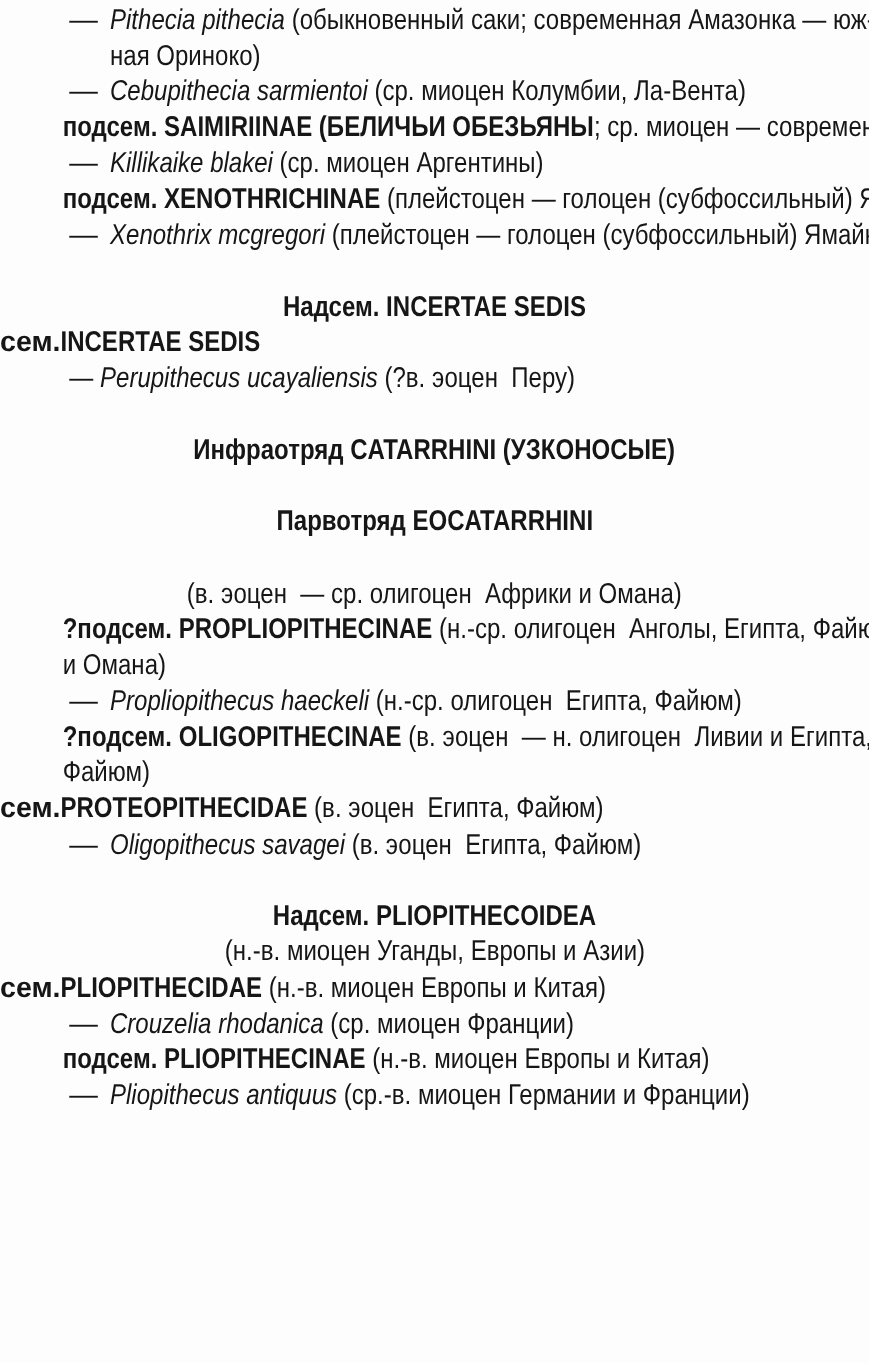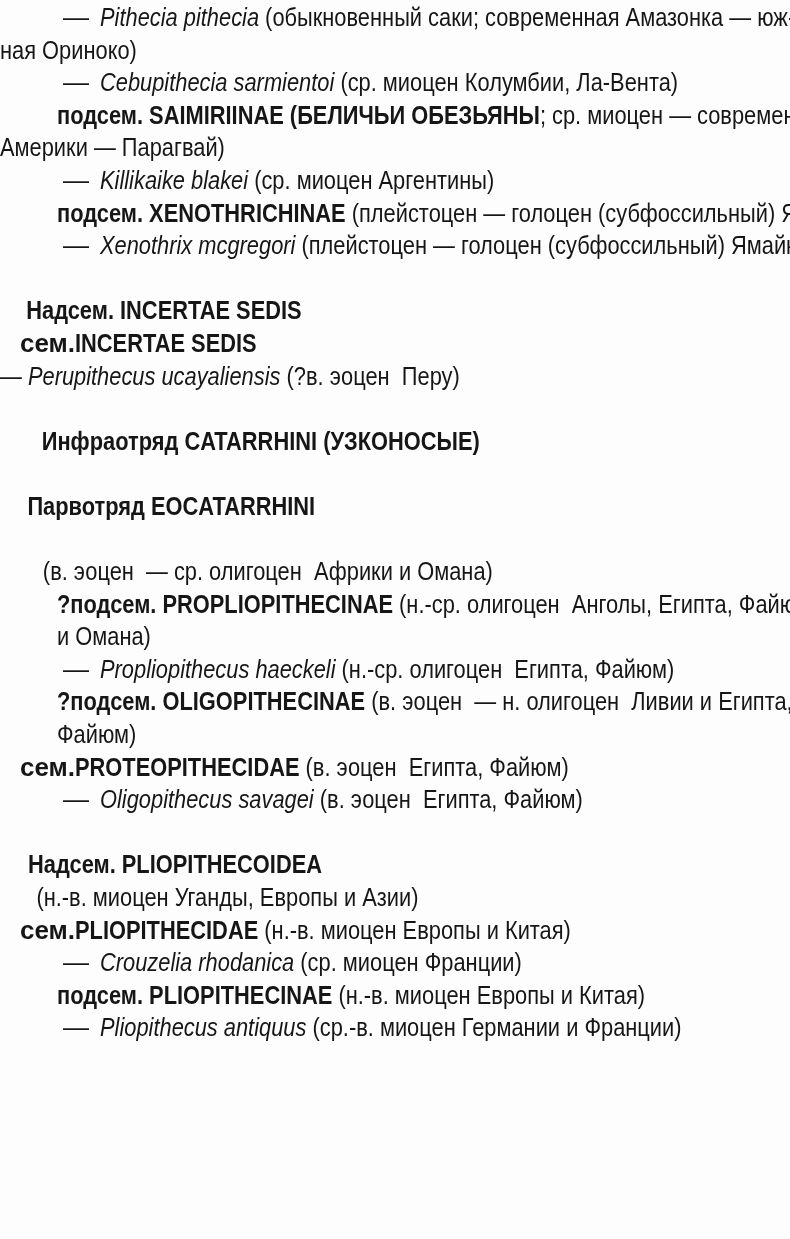--- a/index.html
+++ b/index.html
@@ -10,42 +10,41 @@
     background:#fdfdfd;
     color:#161616;
     font-family:"Liberation Sans","DejaVu Sans",sans-serif;
     font-size:26px;
     overflow:hidden;
   }
   #doc{padding-top:1px;}
   .line{height:32.6px;line-height:32.6px;white-space:nowrap;}
   
   .sq{display:inline-block;transform:scaleX(0.84);transform-origin:0 50%;}
-  .center{}
+  .center{text-align:center;}
   .center .sq{transform-origin:50% 50%;}
   .hb{font-weight:700;}
   .sp{padding-left:63px;}
-  .spx{}
-  .spc{}
+  .spx{padding-left:63px;}
+  .spc{padding-left:100px;}
   .sf,.sfc{padding-left:57px;}
   .dash{display:inline-block;width:37px;}
-  .famlabel{display:inline-block;width:55px;font-weight:700;margin-left:20px;}
+  .famlabel{display:inline-block;width:55px;font-weight:700;}
   .b{font-weight:700;}
   .it{font-style:italic;}
 </style>
 </head>
 <body>
 
 <div class="page">
   <div id="doc">
       <div class="line sp"><span class="dash">—</span><span class="sq"><span class="it">Pithecia pithecia</span><span> (обыкновенный саки; современная Амазонка — юж-</span></span></div>
       <div class="line spc"><span class="sq">ная Ориноко)</span></div>
       <div class="line sp"><span class="dash">—</span><span class="sq"><span class="it">Cebupithecia sarmientoi</span><span> (ср.&nbsp;миоцен Колумбии, Ла-Вента)</span></span></div>
       <div class="line sf"><span class="sq"><span class="b">подсем. SAIMIRIINAE (БЕЛИЧЬИ ОБЕЗЬЯНЫ</span><span>; ср.&nbsp;миоцен — современ-</span></span></div>
-      <div class="line spc"><span class="sq">Америки — Парагвай)</span></div>
       <div class="line sp"><span class="dash">—</span><span class="sq"><span class="it">Killikaike blakei</span><span> (ср.&nbsp;миоцен Аргентины)</span></span></div>
       <div class="line sf"><span class="sq"><span class="b">подсем. XENOTHRICHINAE</span><span> (плейстоцен — голоцен (субфоссильный) Ямайки)</span></span></div>
       <div class="line sp"><span class="dash">—</span><span class="sq"><span class="it">Xenothrix mcgregori</span><span> (плейстоцен — голоцен (субфоссильный) Ямайки)</span></span></div>
       <div class="line blank"></div>
       <div class="line hb center"><span class="sq">Надсем. INCERTAE SEDIS</span></div>
       <div class="line fam"><span class="famlabel">сем.</span><span class="sq"><span class="b">INCERTAE SEDIS</span></span></div>
       <div class="line spx"><span class="sq"><span>— </span><span class="it">Perupithecus ucayaliensis</span><span> (?в.&nbsp;эоцен&nbsp; Перу)</span></span></div>
       <div class="line blank"></div>
       <div class="line hb center"><span class="sq">Инфраотряд CATARRHINI (УЗКОНОСЫЕ)</span></div>
       <div class="line blank"></div>

